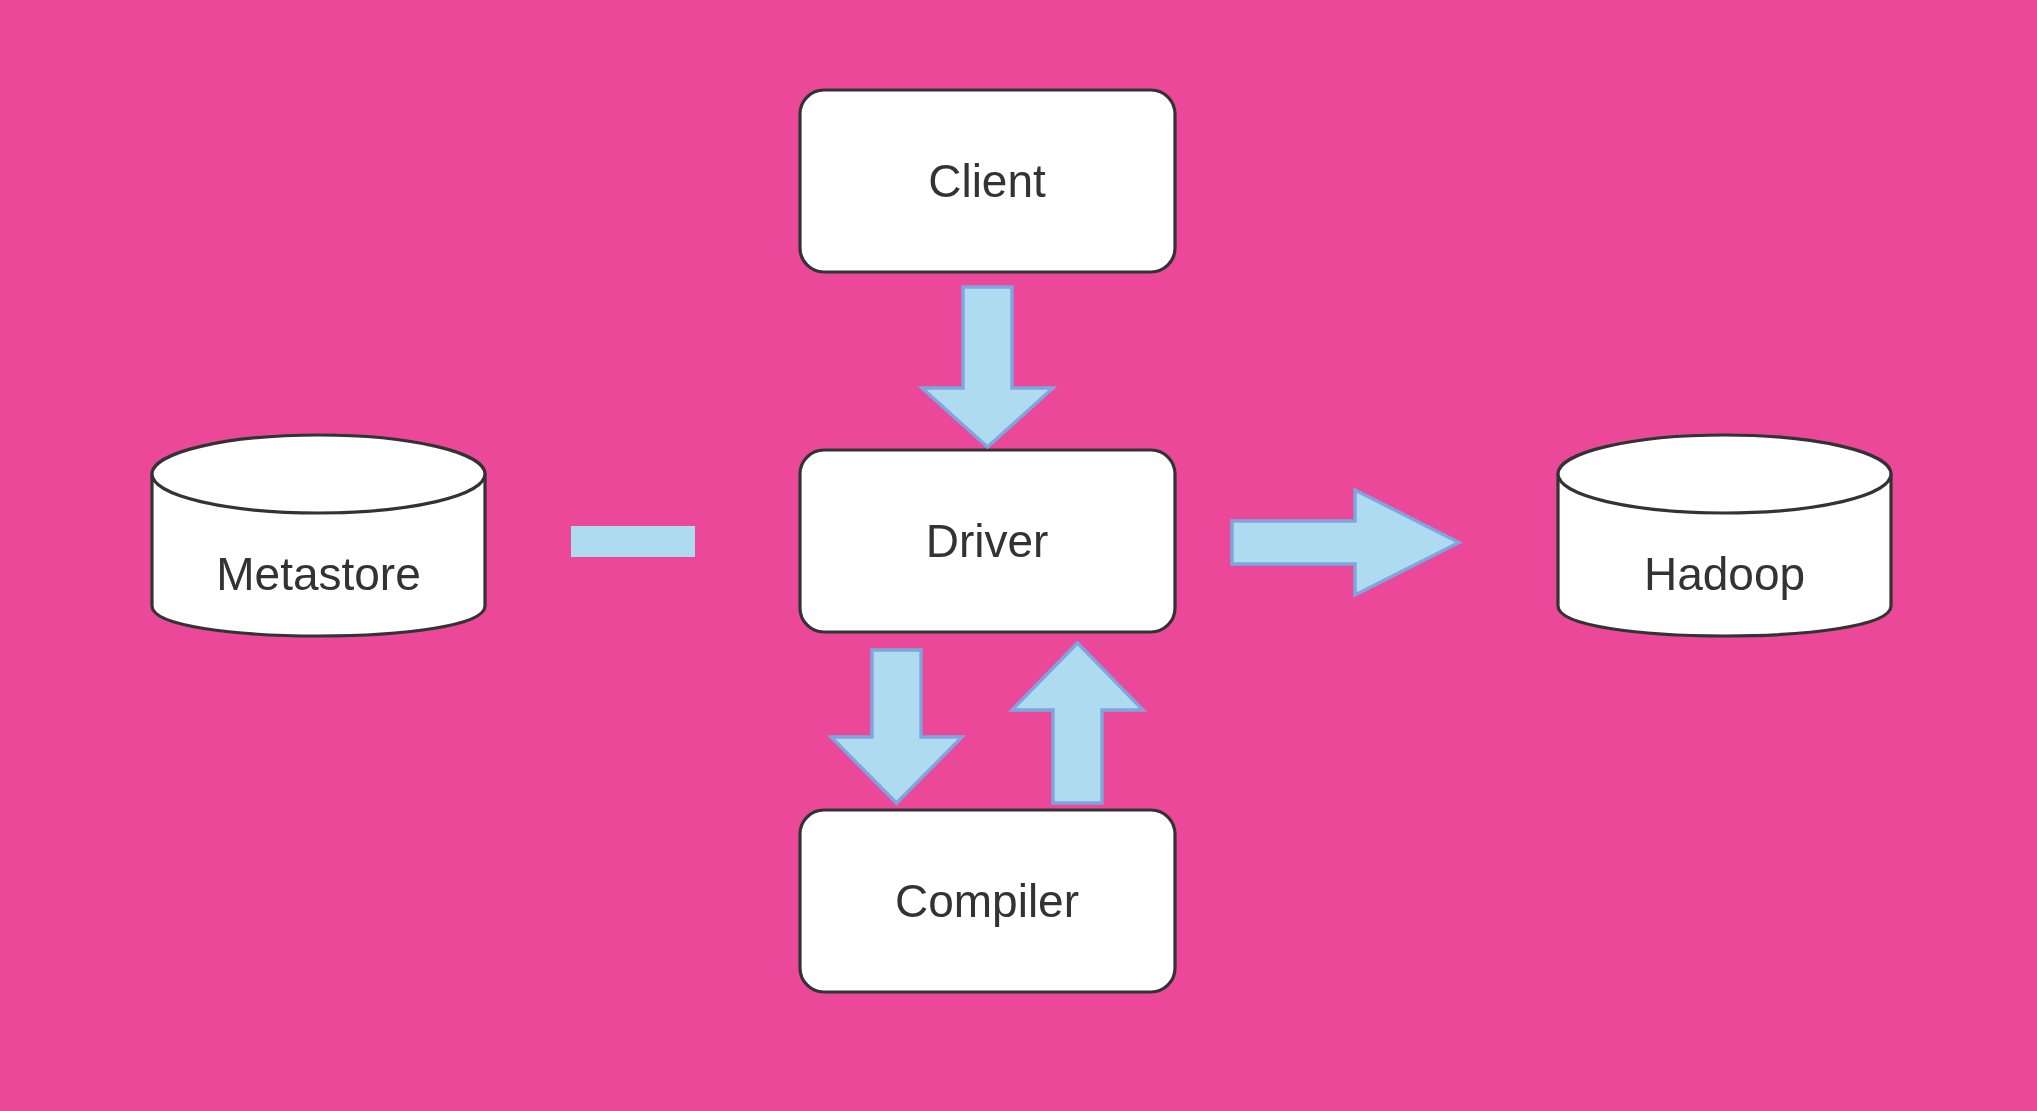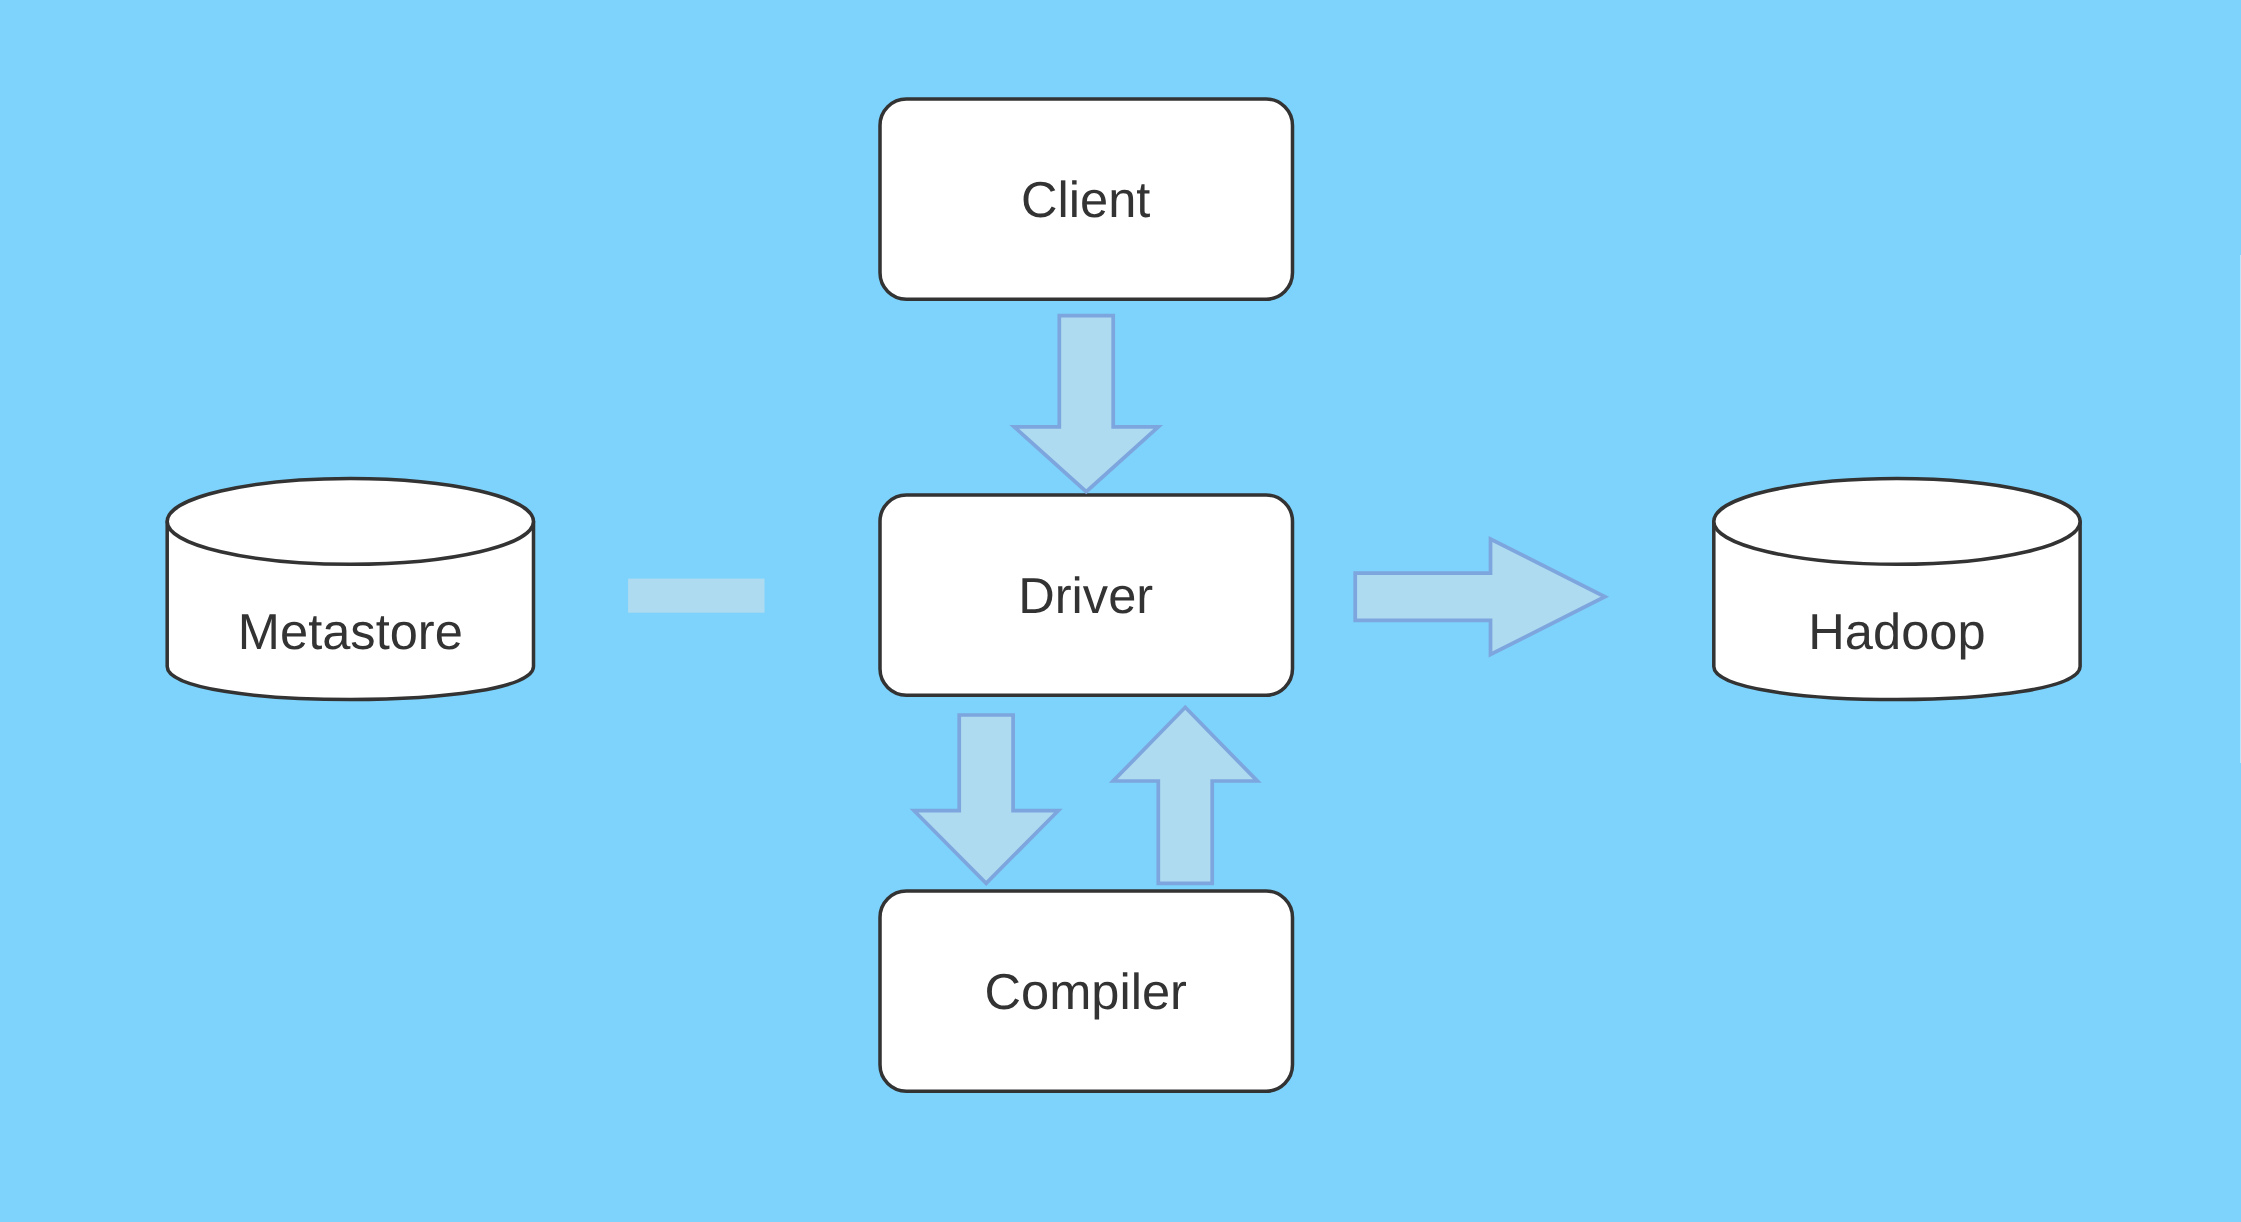--- a/index.html
+++ b/index.html
@@ -11,21 +11,21 @@
   body {
     width: 2037px;
     height: 1111px;
     font-family: "Liberation Sans", sans-serif;
     overflow: hidden;
   }
   #diagram-canvas {
     position: relative;
     width: 2037px;
     height: 1111px;
-    background: #7dd3fc;
+    background: #ec4899;
   }
   #diagram-svg {
     position: absolute;
     top: 0;
     left: 0;
     width: 2037px;
     height: 1111px;
   }
   .node-label {
     font-family: "Liberation Sans", sans-serif;

